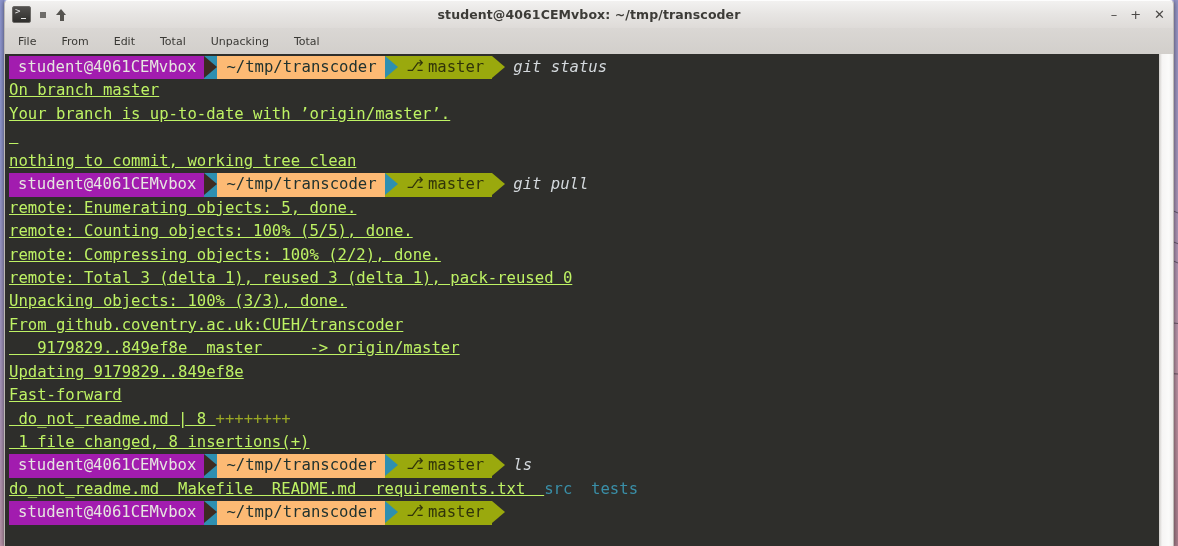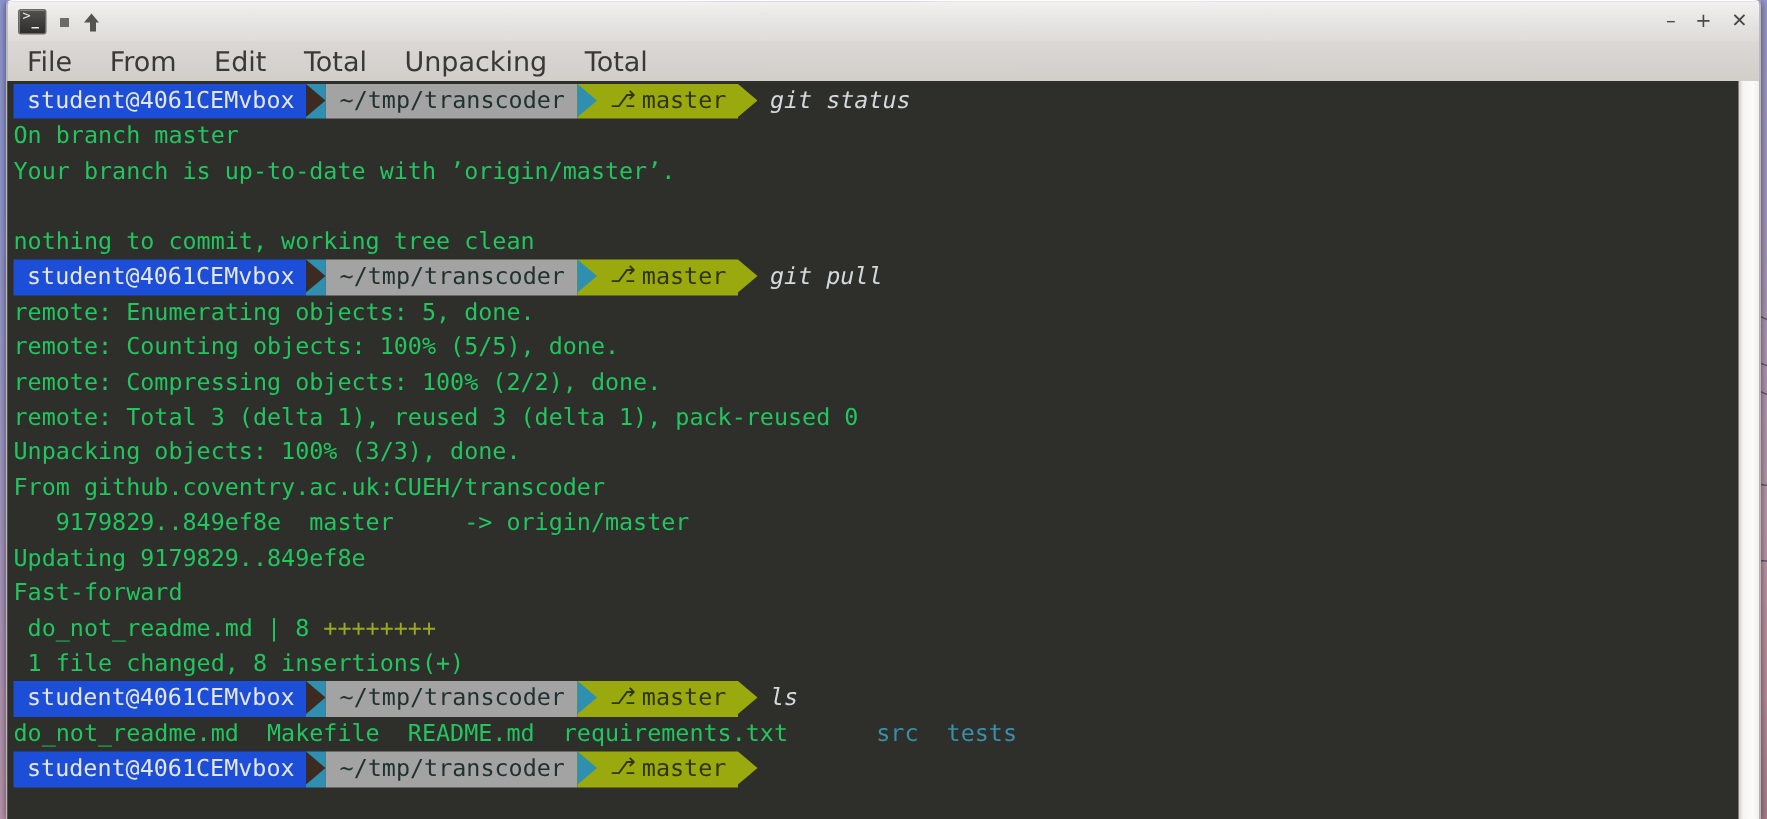--- a/index.html
+++ b/index.html
@@ -147,21 +147,21 @@
     height: 26px;
     background: linear-gradient(to bottom, #dad7d4 0%, #d2cfcb 100%);
     border-left: 1px solid #bdb9b5;
     border-right: 1px solid #bdb9b5;
     display: flex;
     align-items: center;
     padding-left: 13px;
     box-sizing: border-box;
   }
   #menubar .mi {
-    font-size: 18px;
+    font-size: 11px;
     color: #3a3935;
     margin-right: 25px;
     white-space: nowrap;
     cursor: default;
   }
 
   
   #termwrap {
     position: relative;
     height: 493px;
@@ -185,42 +185,42 @@
     white-space: pre;
   }
   #scrollbar {
     width: 14px;
     background: linear-gradient(to right, #cfcdc9 0%, #f6f5f4 22%, #fbfbfa 70%, #efeeec 100%);
     flex: 0 0 14px;
   }
 
   
   .t-line { height: 23.45px; }
-  .c-def  { color: #22c55e; }
+  .c-def  { color: #bef264; text-decoration: underline; }
   .c-grn  { color: #9aa825; }
-  .c-cyn  { color: #3a8fa8; margin-left: 40px; }
+  .c-cyn  { color: #3a8fa8; }
 
   
   .pl {
     display: inline-flex;
     align-items: stretch;
     height: 23.45px;
     vertical-align: top;
   }
   .pl-seg {
     display: inline-flex;
     align-items: center;
     padding: 0 8px 0 9px;
     font-family: "DejaVu Sans Mono", monospace;
     font-size: 15.6px;
     line-height: 23.45px;
     white-space: pre;
   }
-  .seg-user { background: #1d4ed8; color: #e6e6e0; }
-  .seg-path { background: #a3a3a3; color: #20322f; text-align: center; }
+  .seg-user { background: #a21caf; color: #e6e6e0; }
+  .seg-path { background: #fdba74; color: #20322f; text-align: center; }
   .seg-git  { background: #9aa90d; color: #31340a; }
 
   .arrow {
     width: 13px;
     flex: 0 0 13px;
     position: relative;
   }
   .arrow::after {
     content: "";
     position: absolute;
@@ -264,20 +264,21 @@
 </div>
 
 <div id="window">
 
   <div id="titlebar">
     <div class="tb-tools">
       <div class="tb-icon-term"></div>
       <div class="tb-icon-sq"></div>
       <div class="tb-icon-up"></div>
     </div>
+    <div class="title">student@4061CEMvbox: ~/tmp/transcoder</div>
     <div class="win-ctrls">
       <span>–</span>
       <span>+</span>
       <span>✕</span>
     </div>
   </div>
 
   <div id="menubar">
     <div class="mi">File</div>
     <div class="mi">From</div>

